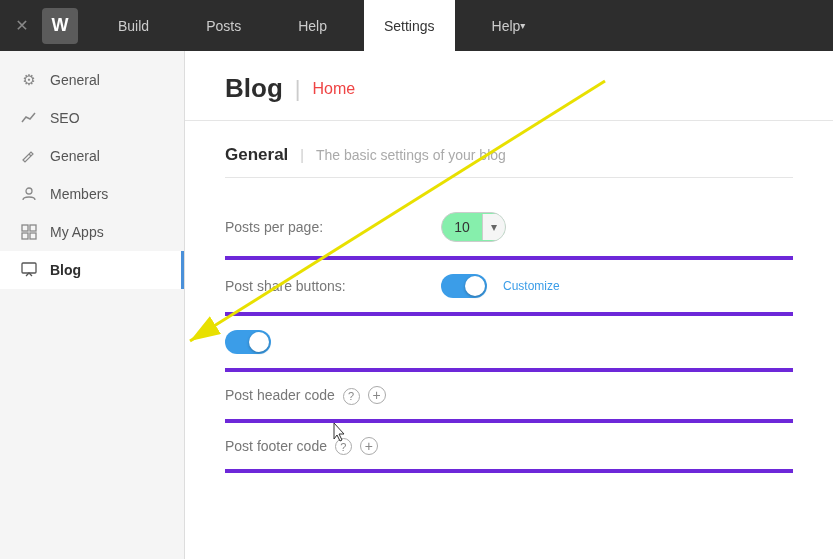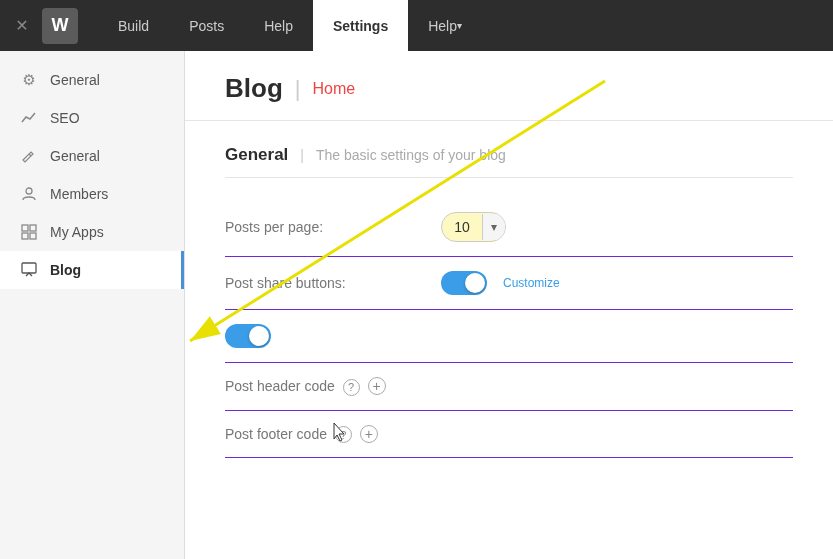--- a/index.html
+++ b/index.html
@@ -32,35 +32,35 @@
       justify-content: center;
       color: #fff;
       font-weight: bold;
       font-size: 18px;
       margin-right: 20px;
     }
     .top-nav-items {
       display: flex;
       align-items: center;
       flex: 1;
-      gap: 0;
+      gap: 17px;
     }
     .top-nav-item {
       color: #ccc;
       padding: 0 20px;
       height: 51px;
       display: flex;
       align-items: center;
       cursor: pointer;
       font-size: 14px;
     }
     .top-nav-item.active {
       background: #fff;
       color: #333;
-      font-weight: 700;
+      font-weight: 400;
     }
     .top-nav-item.has-arrow::after {
       content: ' ▾';
       font-size: 10px;
     }
 
     
     .layout {
       display: flex;
       height: calc(559px - 51px);
@@ -155,37 +155,37 @@
     }
     .section-desc {
       font-size: 14px;
       color: #aaa;
     }
 
     .form-row {
       display: flex;
       align-items: center;
       padding: 14px 0;
-      border-bottom: 1px solid #6d28d9;
+      border-bottom: 4px solid #6d28d9;
       gap: 16px;
     }
     .form-label {
       color: #777;
       font-size: 14px;
       width: 200px;
       flex-shrink: 0;
     }
 
     
     .select-wrapper {
       display: flex;
       align-items: center;
       border: 1px solid #ccc;
       border-radius: 15px;
-      background: #fef9c3;
+      background: #86efac;
       overflow: hidden;
     }
     .select-value {
       padding: 6px 12px;
       color: #333;
       font-size: 14px;
       min-width: 40px;
       text-align: center;
     }
     .select-arrow {

